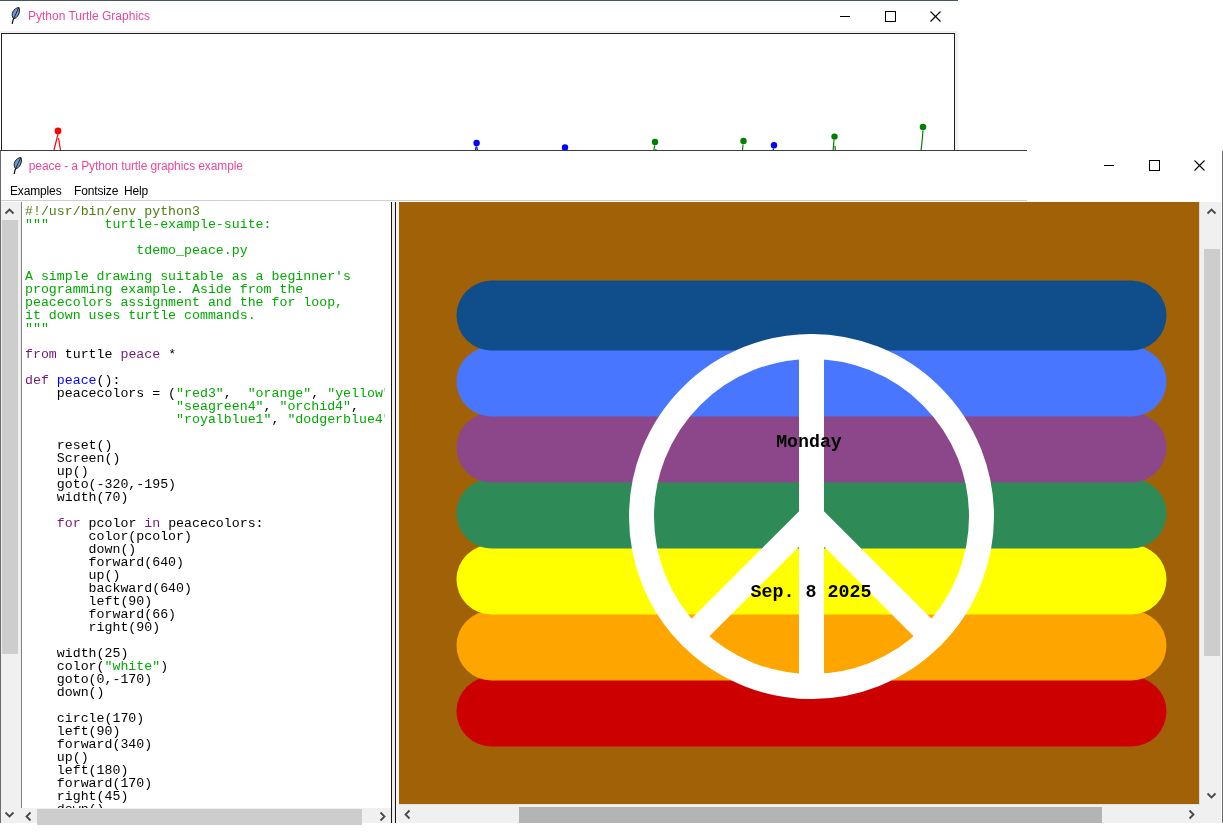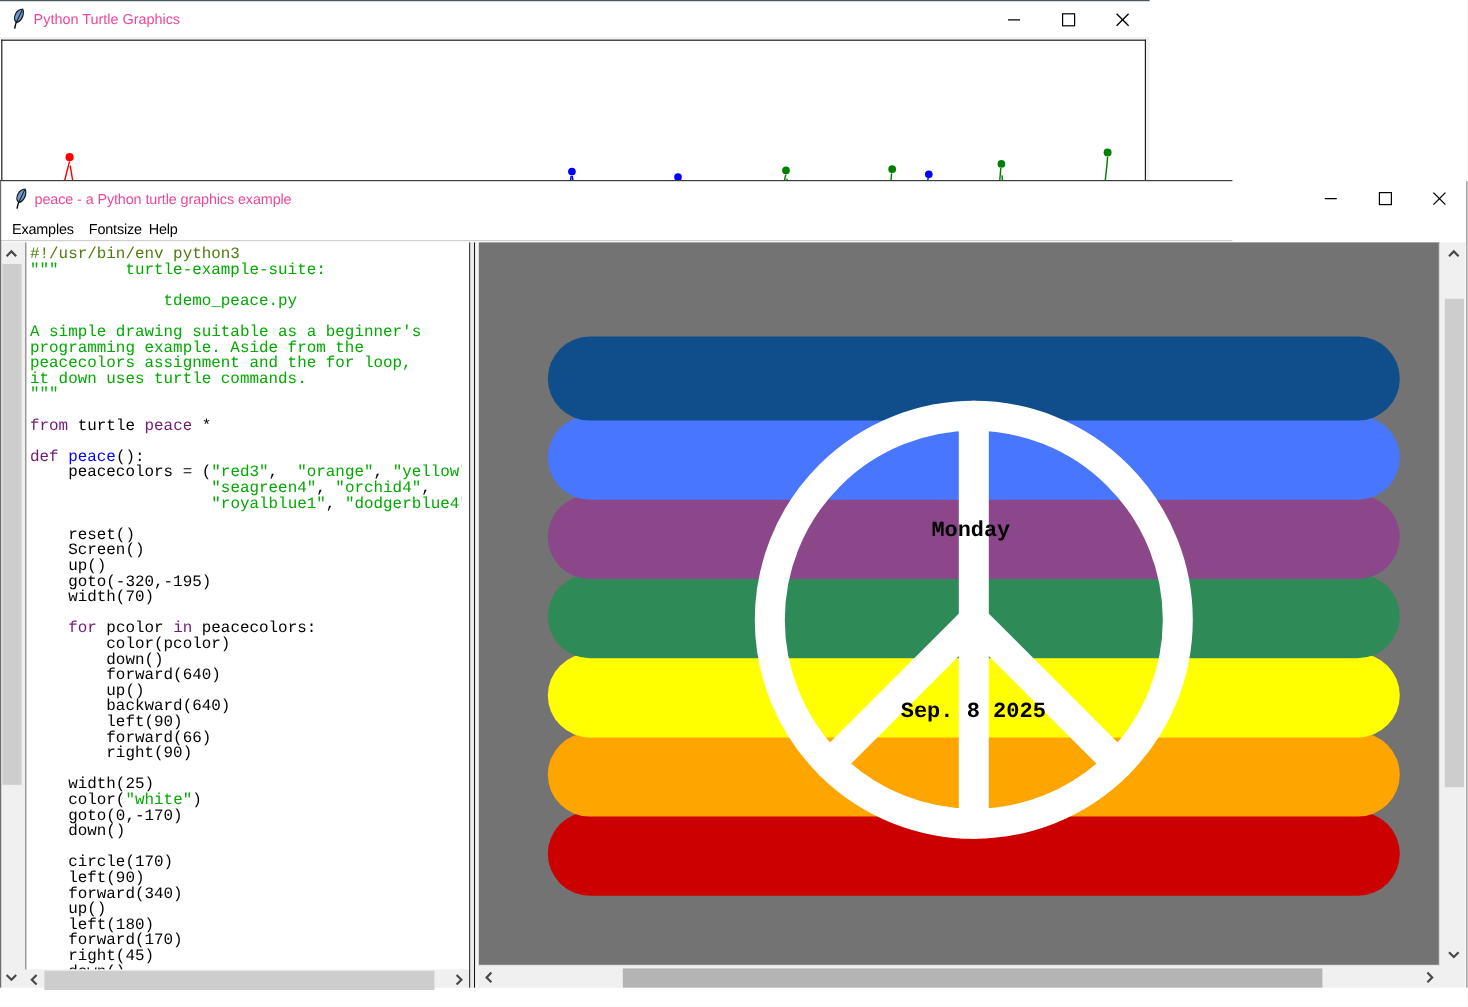--- a/index.html
+++ b/index.html
@@ -14,21 +14,21 @@
 .sep{left:0;top:49px;width:100%;height:1px;background:#cfcfcf;}
 #codebox{left:21px;top:0px;width:370px;height:606px;background:#fff;overflow:hidden;
   border-left:1px solid #808080;}
 #codebox pre{margin:0;padding:2.5px 0 0 3px;width:359.5px;overflow:hidden;font-family:"Liberation Mono",monospace;
   font-size:13.25px;line-height:13px;color:#000;}
 pre .c{color:#4d7c0f;} pre .s{color:#00aa00;} pre .k{color:#701a75;} pre .d{color:#0000ff;}
 .blk{background:#161616;}
 .track{background:#f0f0f0;}
 .thumb{position:absolute;background:#cdcdcd;}
 .sbbtn{position:absolute;width:17px;height:17px;}
-#rcanvas{left:399px;top:0px;width:801px;height:603px;background:#737373;border-right:1px solid #d9d9d9;box-sizing:border-box;border-bottom:1px solid #e4e4e4;}
+#rcanvas{left:399px;top:0px;width:801px;height:603px;background:#a16207;border-right:1px solid #d9d9d9;box-sizing:border-box;border-bottom:1px solid #e4e4e4;}
 </style></head>
 <body>
 
 <div class="abs" id="w1">
   <svg width="16" height="18" viewBox="0 0 16 18" style="position:absolute;left:9px;top:6px">
 <path d="M3.2 16.9 C3.6 13.6 4.6 11.0 5.9 8.9" fill="none" stroke="#000" stroke-width="1.2"></path>
 <path d="M4.6 11.6 C2.9 9.9 2.7 7.2 4.0 4.6 C5.2 2.3 7.4 0.8 9.9 0.4 C10.8 2.5 10.6 5.4 9.3 7.9 C8.2 10.0 6.5 11.5 4.6 11.6 Z" fill="#6f9bd1" stroke="#17181a" stroke-width="1.0"></path>
 <path d="M4.7 11.4 C6.2 8.2 7.8 5.0 9.6 1.0" fill="none" stroke="#17181a" stroke-width="0.9"></path>
 </svg>
   <div class="abs titletext" style="left:28px;top:8px;">Python Turtle Graphics</div>

